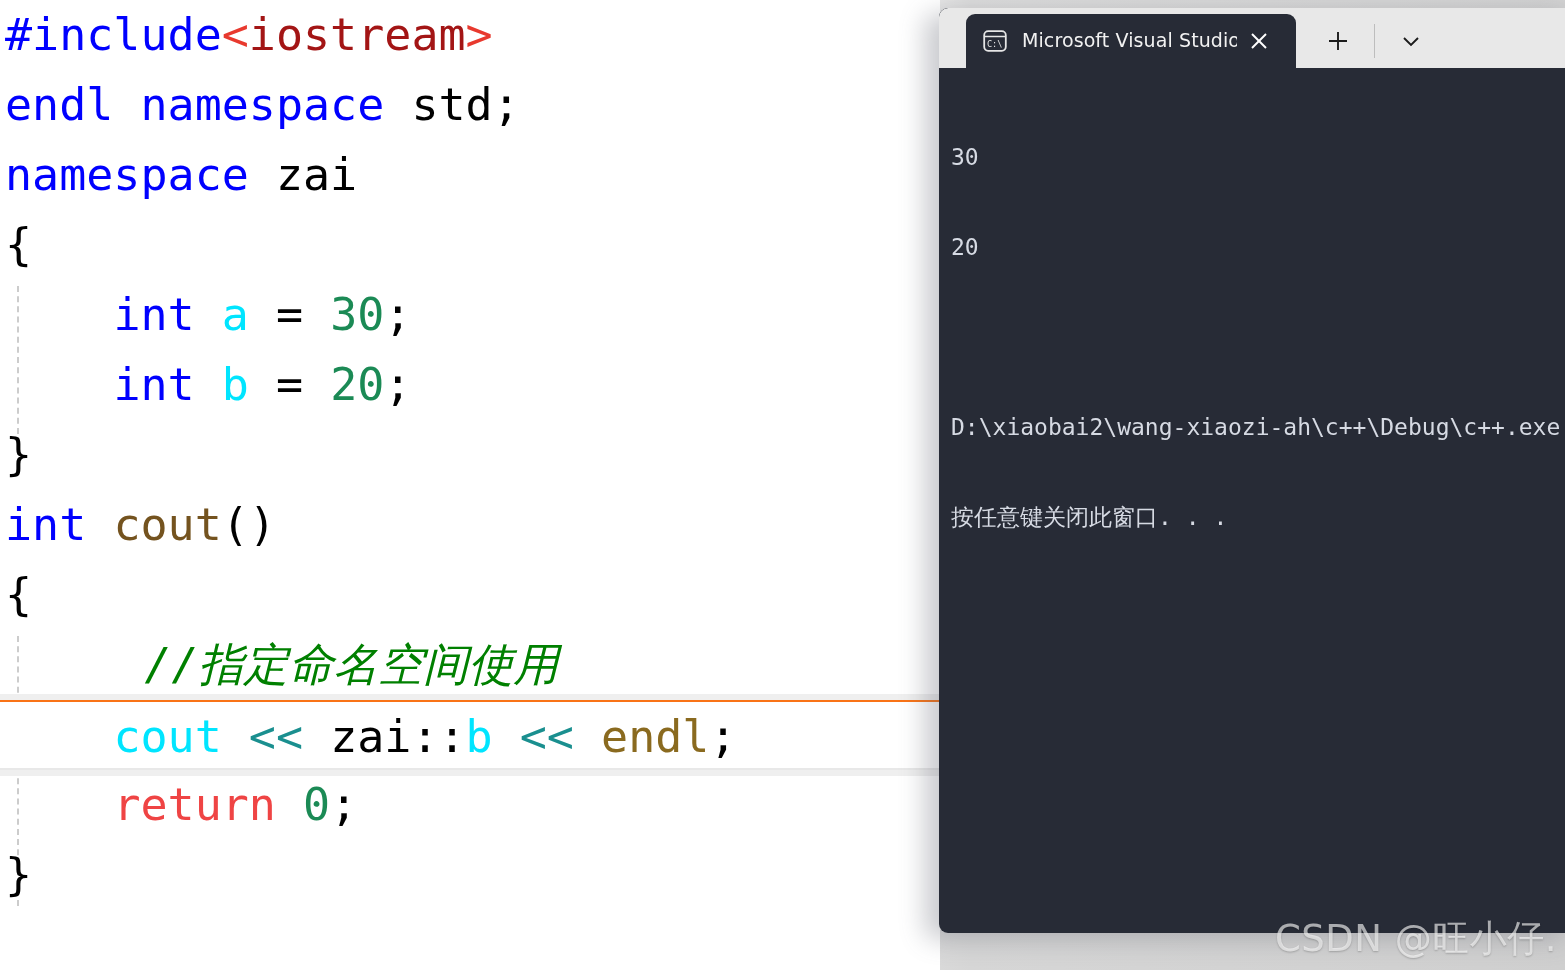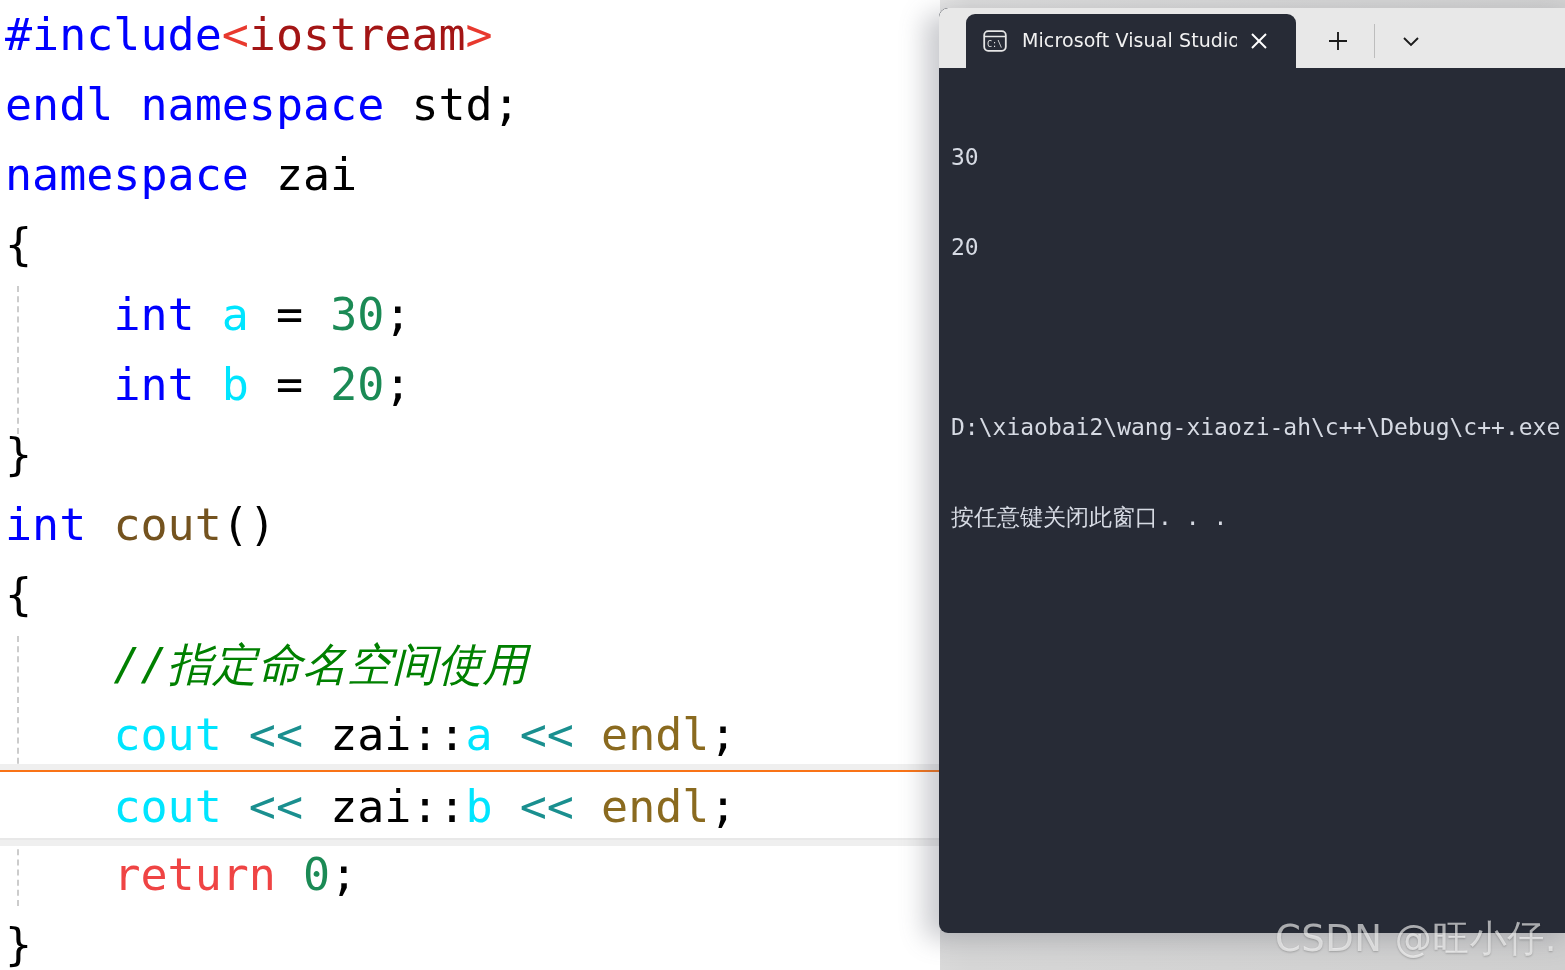--- a/index.html
+++ b/index.html
@@ -75,21 +75,21 @@
 
   
   .t-pre     { color: #0000ff; }
   .t-angle   { color: #e8392e; }
   .t-header  { color: #a31515; }
   .t-kw      { color: #0000ff; }
   .t-plain   { color: #000000; }
   .t-var     { color: #00e5ff; }
   .t-num     { color: #1b8a55; }
   .t-fn      { color: #74531f; }
-  .t-comment { color: #008000; font-style: italic; }
+  .t-comment { color: #008000; font-style: italic; margin-left: 31px; }
   .t-obj     { color: #00e5ff; }
   .t-op      { color: #1a8f8f; }
   .t-endl    { color: #8a6a1f; }
   .t-return  { color: #ef4444; }
   .t-brace   { color: #000000; }
 
   
   .terminal {
     position: absolute;
     left: 939px; top: 8px;
@@ -221,21 +221,20 @@
       <div class="code-line">    <span class="t-kw">int</span> <span class="t-var">b</span> <span class="t-plain">=</span> <span class="t-num">20</span><span class="t-plain">;</span></div>
 
       <div class="code-line"><span class="t-brace">}</span></div>
 
       <div class="code-line"><span class="t-kw">int</span> <span class="t-fn">cout</span><span class="t-plain">()</span></div>
 
       <div class="code-line"><span class="t-brace">{</span></div>
 
       <div class="code-line">    <span class="t-comment">//指定命名空间使用</span></div>
 
-      <div class="code-line">    <span class="t-obj">cout</span> <span class="t-op">&lt;&lt;</span> <span class="t-plain">zai::</span><span class="t-var">a</span> <span class="t-op">&lt;&lt;</span> <span class="t-endl">endl</span><span class="t-plain">;</span></div>
 
       <div class="code-line highlight">    <span class="t-obj">cout</span> <span class="t-op">&lt;&lt;</span> <span class="t-plain">zai::</span><span class="t-var">b</span> <span class="t-op">&lt;&lt;</span> <span class="t-endl">endl</span><span class="t-plain">;</span></div>
 
       <div class="code-line">    <span class="t-return">return</span> <span class="t-num">0</span><span class="t-plain">;</span></div>
 
       <div class="code-line"><span class="t-brace">}</span></div>
 
     </div>
   </div>
 

